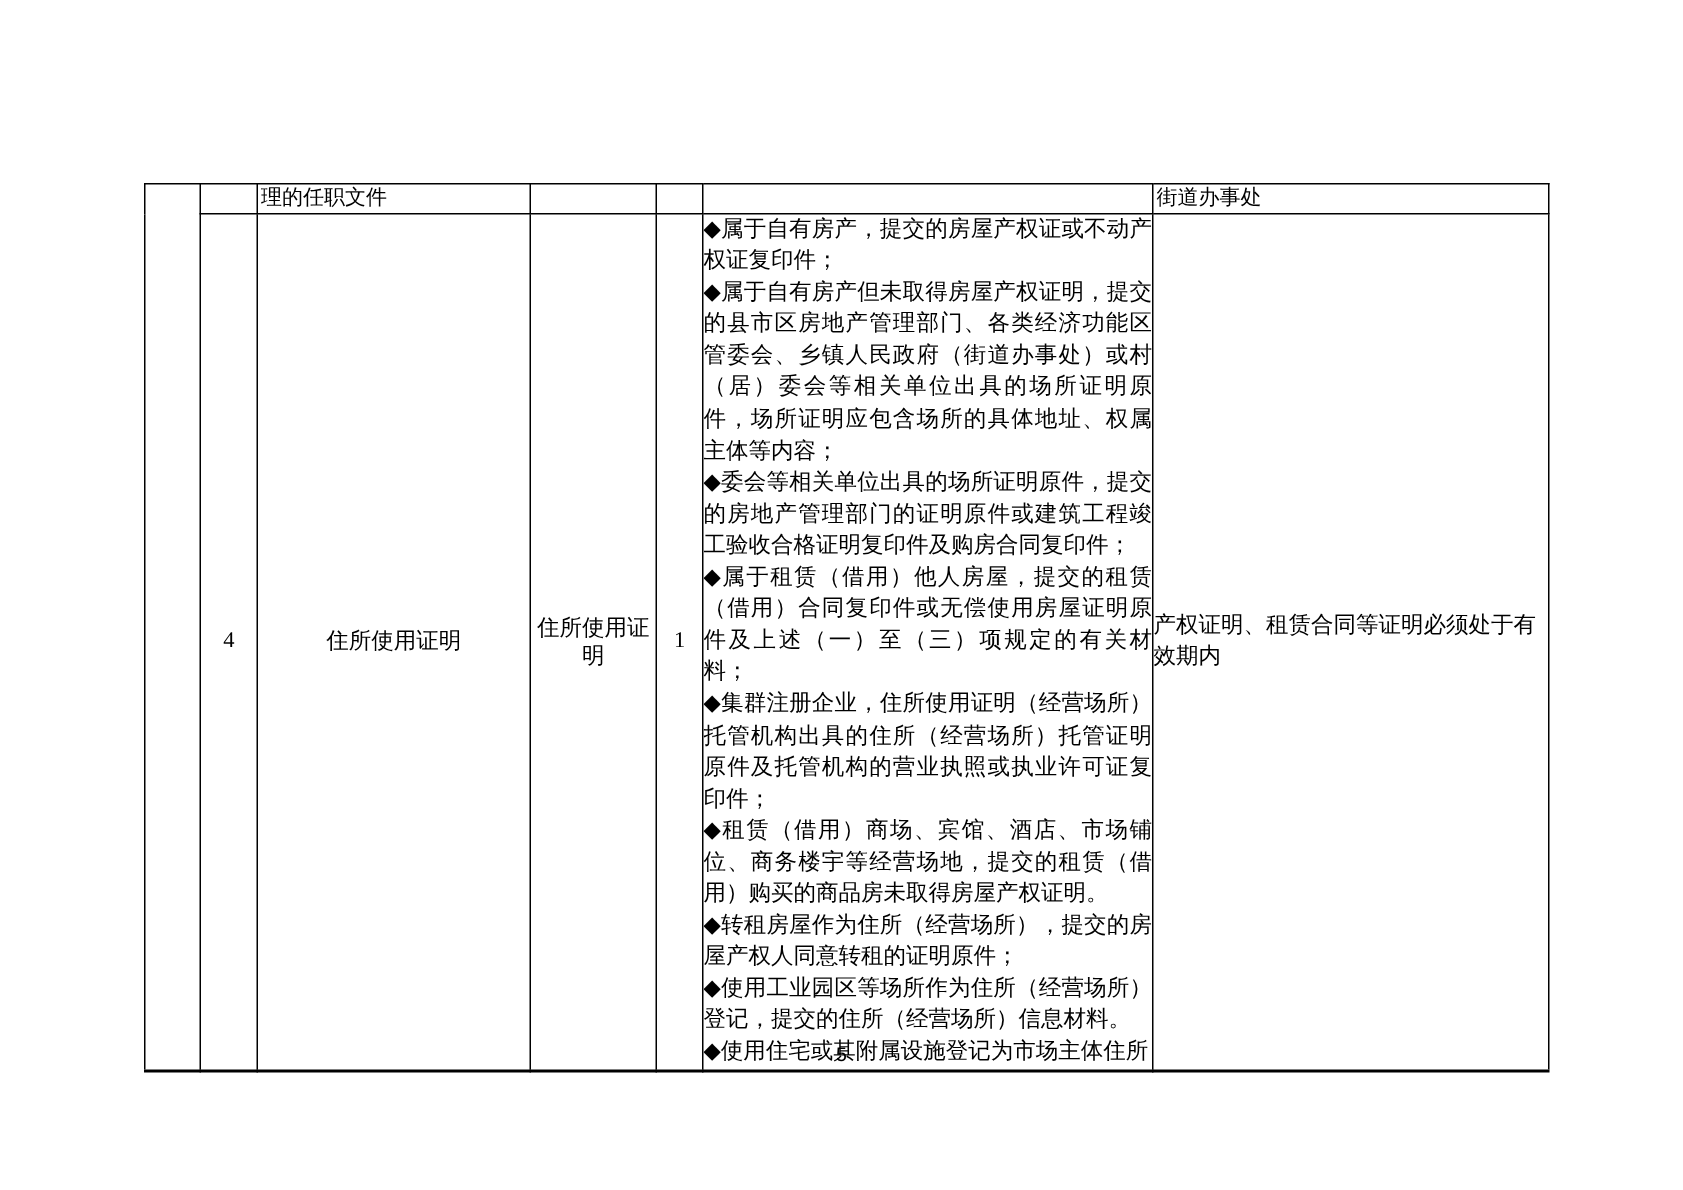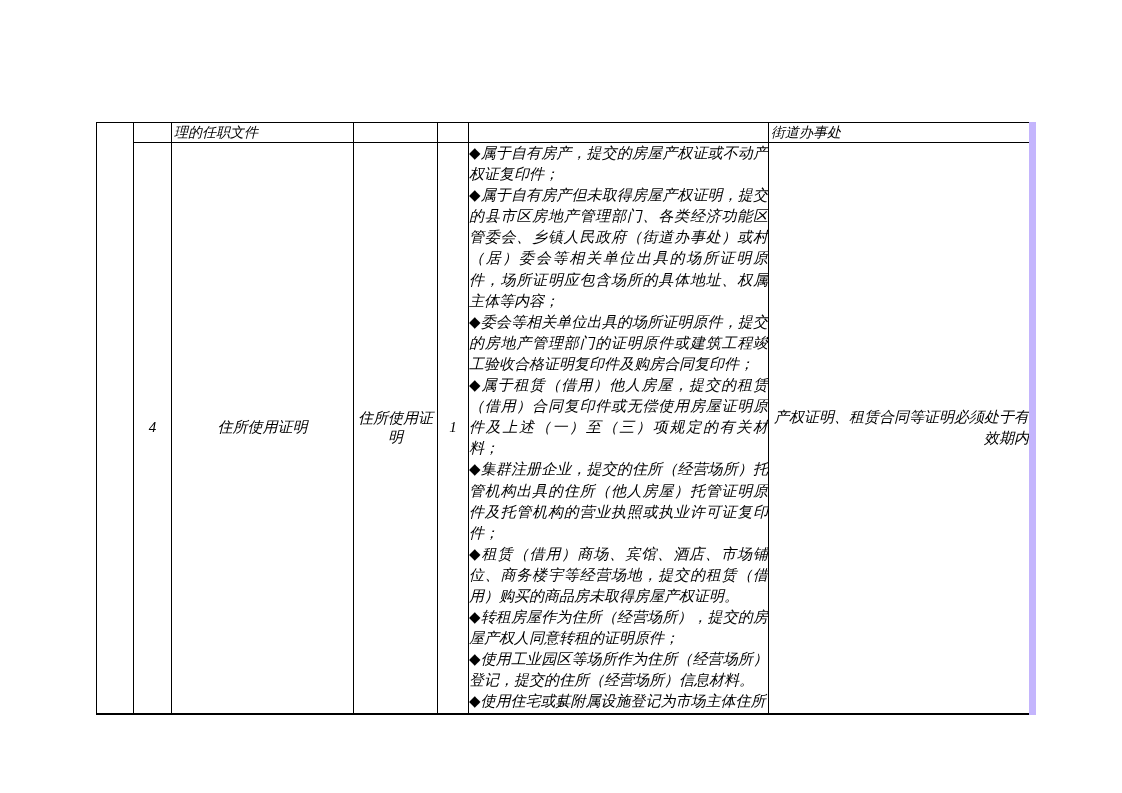--- a/index.html
+++ b/index.html
@@ -17,23 +17,22 @@
     overflow: hidden;
   }
   table.doc-table {
     position: absolute;
     left: 96px;
     top: 122px;
     width: 936px;
     height: 528px;
     border-collapse: collapse;
     table-layout: fixed;
-    border-right: 7px solid #c4b5fd;
+    border-right: 1px solid #c4b5fd;
     border-bottom: 2px solid #000;
-    font-style: italic;
   }
   table.doc-table td {
     border: 1px solid #000000;
     padding: 0;
     font-size: 15px;
     color: #000000;
     overflow: hidden;
   }
   tr.hdr-row {
     height: 20px;
@@ -65,21 +64,21 @@
   td.c-bullets .req-item {
     margin: 0;
     text-align: justify;
     text-justify: inter-ideograph;
   }
   td.c-note {
     vertical-align: middle;
     padding: 0 2px;
     line-height: 21px;
     font-size: 15px;
-    text-align: right;
+    text-align: left;
   }
   .page-number {
     position: absolute;
     left: 0;
     top: 695px;
     width: 1122px;
     text-align: center;
     font-family: "Liberation Sans", "DejaVu Sans", sans-serif;
     font-size: 13px;
     color: #000000;
@@ -113,21 +112,21 @@
     <tr class="main-row">
       <td class="c-center">4</td>
       <td class="c-left">住所使用证明</td>
       <td class="c-center">住所使用证明</td>
       <td class="c-center">1</td>
       <td class="c-bullets">
         <div class="req-item">◆属于自有房产，提交的房屋产权证或不动产权证复印件；</div>
         <div class="req-item">◆属于自有房产但未取得房屋产权证明，提交的县市区房地产管理部门、各类经济功能区管委会、乡镇人民政府（街道办事处）或村（居）委会等相关单位出具的场所证明原件，场所证明应包含场所的具体地址、权属主体等内容；</div>
         <div class="req-item">◆委会等相关单位出具的场所证明原件，提交的房地产管理部门的证明原件或建筑工程竣工验收合格证明复印件及购房合同复印件；</div>
         <div class="req-item">◆属于租赁（借用）他人房屋，提交的租赁（借用）合同复印件或无偿使用房屋证明原件及上述（一）至（三）项规定的有关材料；</div>
-        <div class="req-item">◆集群注册企业，提交的住所（经营场所）托管机构出具的住所（他人房屋）托管证明原件及托管机构的营业执照或执业许可证复印件；</div>
+        <div class="req-item">◆集群注册企业，住所使用证明（经营场所）托管机构出具的住所（经营场所）托管证明原件及托管机构的营业执照或执业许可证复印件；</div>
         <div class="req-item">◆租赁（借用）商场、宾馆、酒店、市场铺位、商务楼宇等经营场地，提交的租赁（借用）购买的商品房未取得房屋产权证明。</div>
         <div class="req-item">◆转租房屋作为住所（经营场所），提交的房屋产权人同意转租的证明原件；</div>
         <div class="req-item">◆使用工业园区等场所作为住所（经营场所）登记，提交的住所（经营场所）信息材料。</div>
         <div class="req-item">◆使用住宅或其附属设施登记为市场主体住所</div>
       </td>
       <td class="c-note">产权证明、租赁合同等证明必须处于有效期内</td>
     </tr>
   </tbody>
     </table>
 

